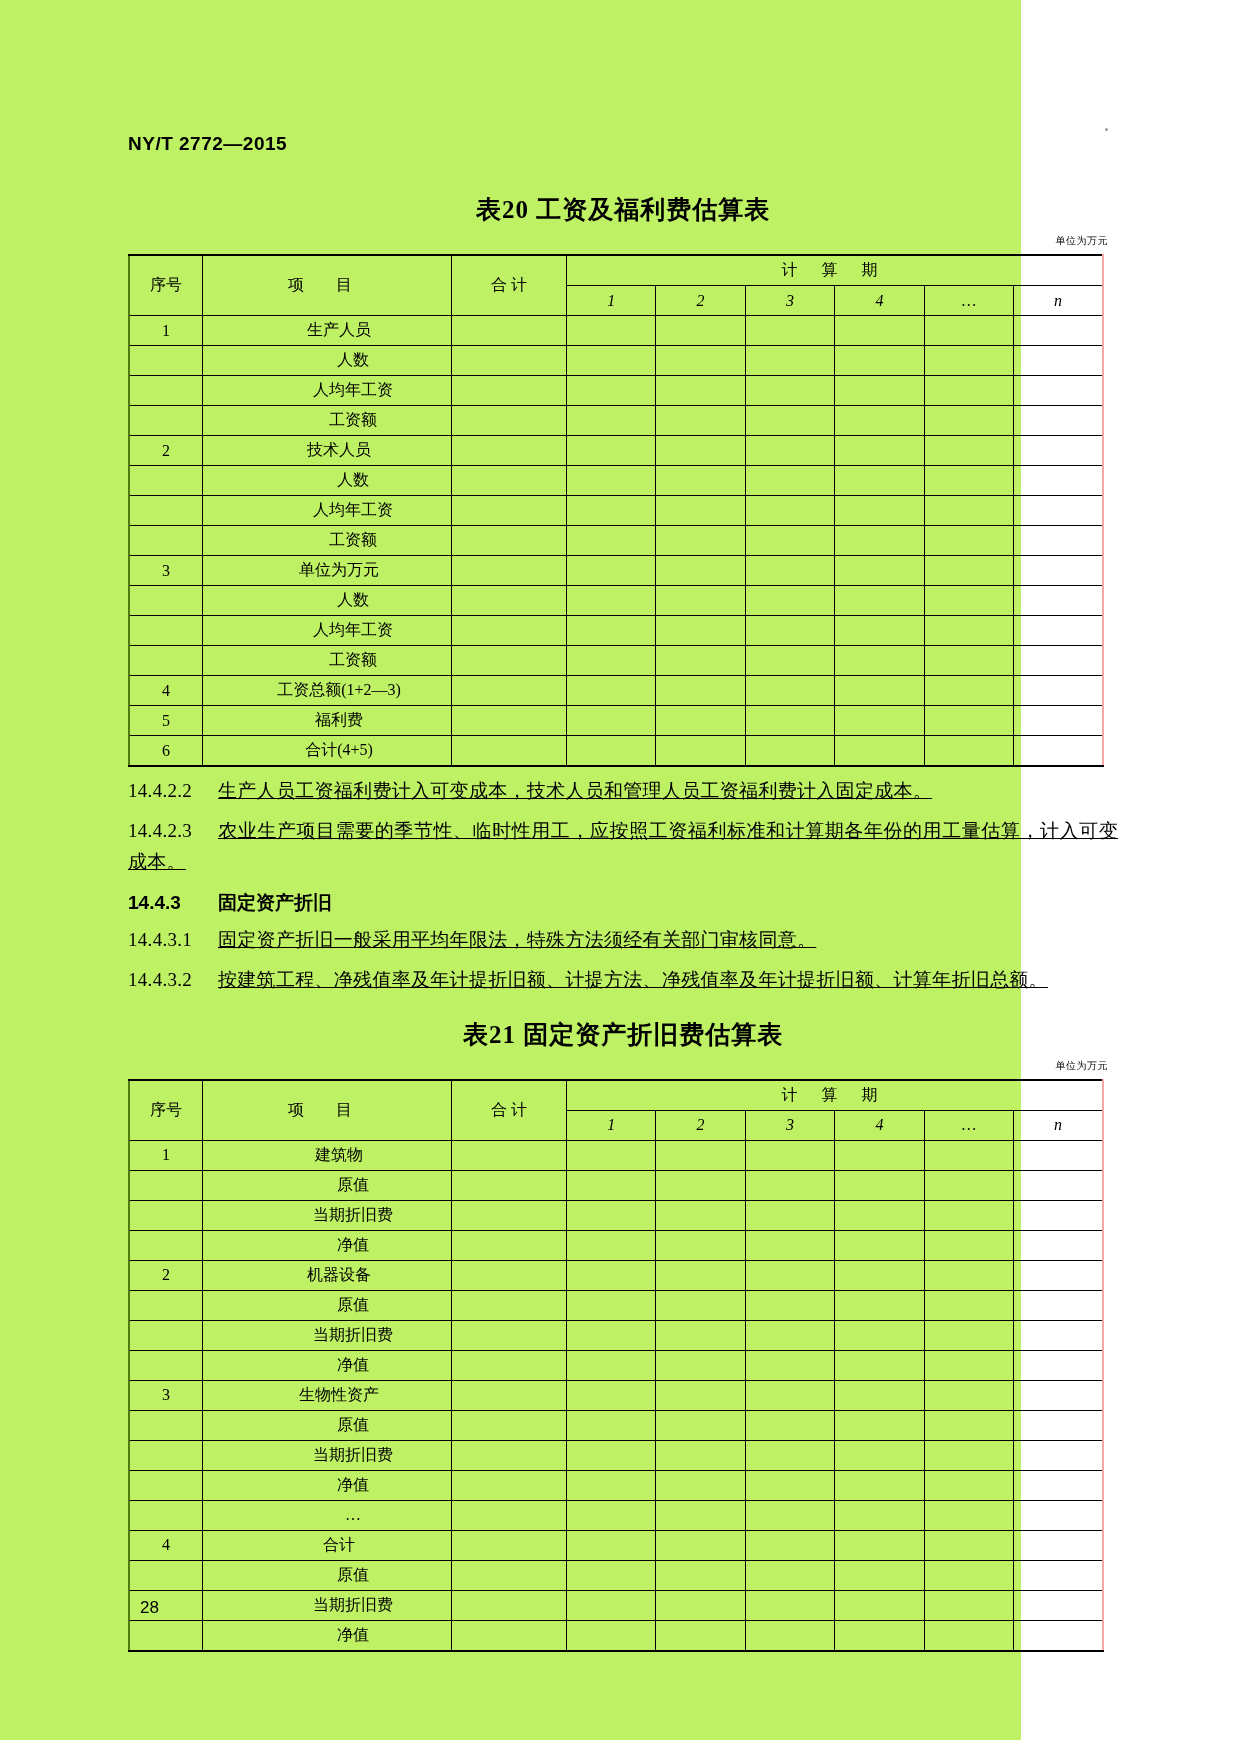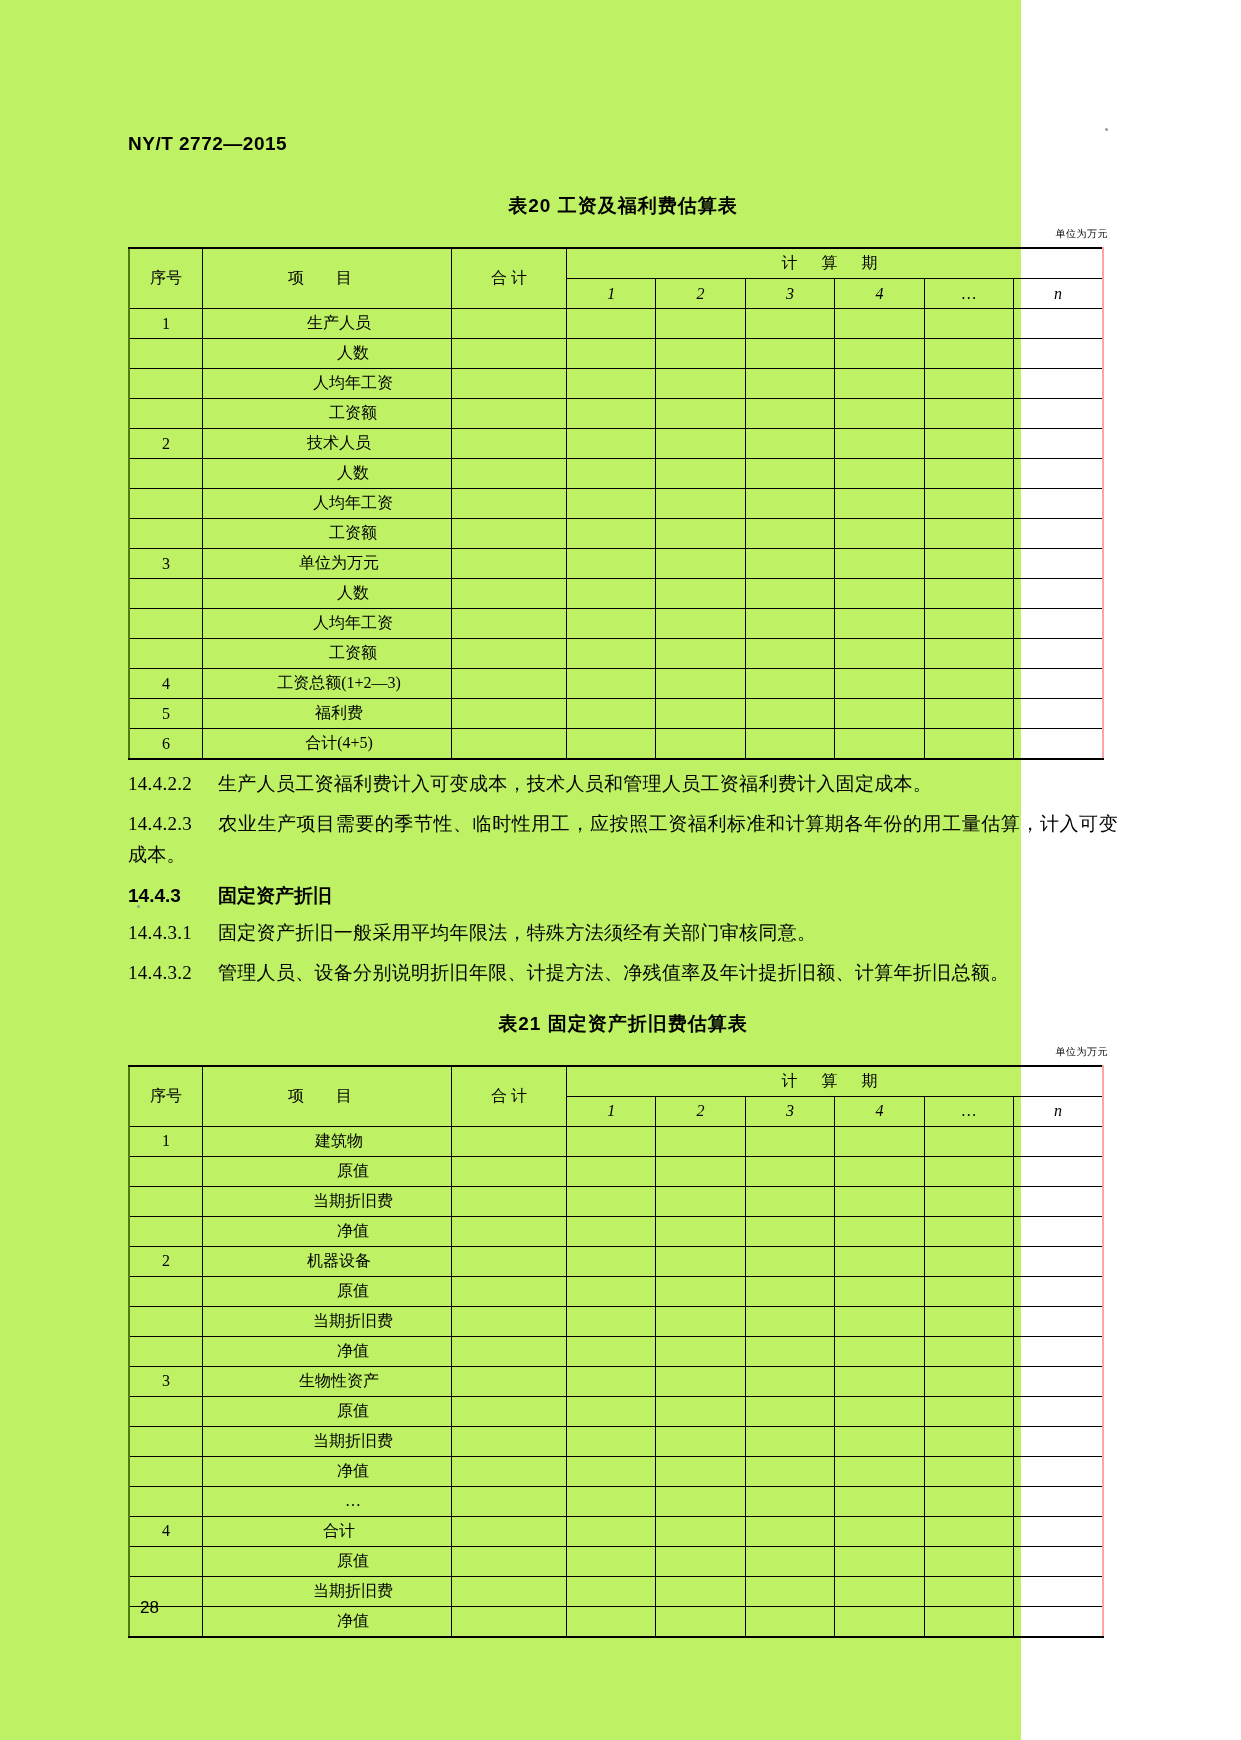--- a/index.html
+++ b/index.html
@@ -30,23 +30,23 @@
   .std-no {
     font-family: "Liberation Sans", sans-serif;
     font-weight: bold;
     font-size: 19px;
     letter-spacing: 0.5px;
     margin-top: 133px;
     margin-bottom: 0;
   }
   .table-title {
     text-align: center;
-    font-family: Liberation Sans, sans-serif;
+    font-family: Liberation Serif, serif;
     font-weight: bold;
-    font-size: 19px;
+    font-size: 25px;
     margin-top: 38px;
     letter-spacing: 1px;
   }
   .unit-note {
     text-align: right;
     font-size: 10px;
     margin-top: 8px;
     margin-right: 10px;
     letter-spacing: 0.5px;
   }
@@ -87,20 +87,21 @@
   }
   .item-cell span.lvl1 { padding-left: 24px; }
   .item-cell span.lvl2 { padding-left: 52px; }
   .num-it { font-style: italic; font-family: "Liberation Serif", serif; }
   p.para {
     font-size: 19px;
     line-height: 1.62;
     margin: 9px 0 0 0;
     letter-spacing: 0.3px;
     text-align: justify;
+    text-decoration: underline;
   }
   p.para .lbl {
     display: inline-block;
     min-width: 90px;
   }
   p.heading {
     font-size: 19px;
     font-weight: bold;
     font-family: Liberation Sans, sans-serif;
     margin: 13px 0 2px 0;
@@ -332,21 +333,21 @@
       <p class="para">
         <span class="lbl">14.4.2.3</span><span>农业生产项目需要的季节性、临时性用工，应按照工资福利标准和计算期各年份的用工量估算，计入可变成本。</span>
       </p>
       <p class="heading">
         <span class="lbl">14.4.3</span><span>固定资产折旧</span>
       </p>
       <p class="para">
         <span class="lbl">14.4.3.1</span><span>固定资产折旧一般采用平均年限法，特殊方法须经有关部门审核同意。</span>
       </p>
       <p class="para">
-        <span class="lbl">14.4.3.2</span><span>管理人员、设备分别说明折旧年限、计提方法、净残值率及年计提折旧额、计算年折旧总额。</span>
+        <span class="lbl">14.4.3.2</span><span>按建筑工程、净残值率及年计提折旧额、计提方法、净残值率及年计提折旧额、计算年折旧总额。</span>
       </p>
     </div>
 
     <div class="table-title" style="margin-top:22px;">表21   固定资产折旧费估算表</div>
     <div class="unit-note">单位为万元</div>
 
     <table class="est">
       <thead>
         <tr class="first">
           <td class="col-seq outer-l" rowspan="2">序号</td>

